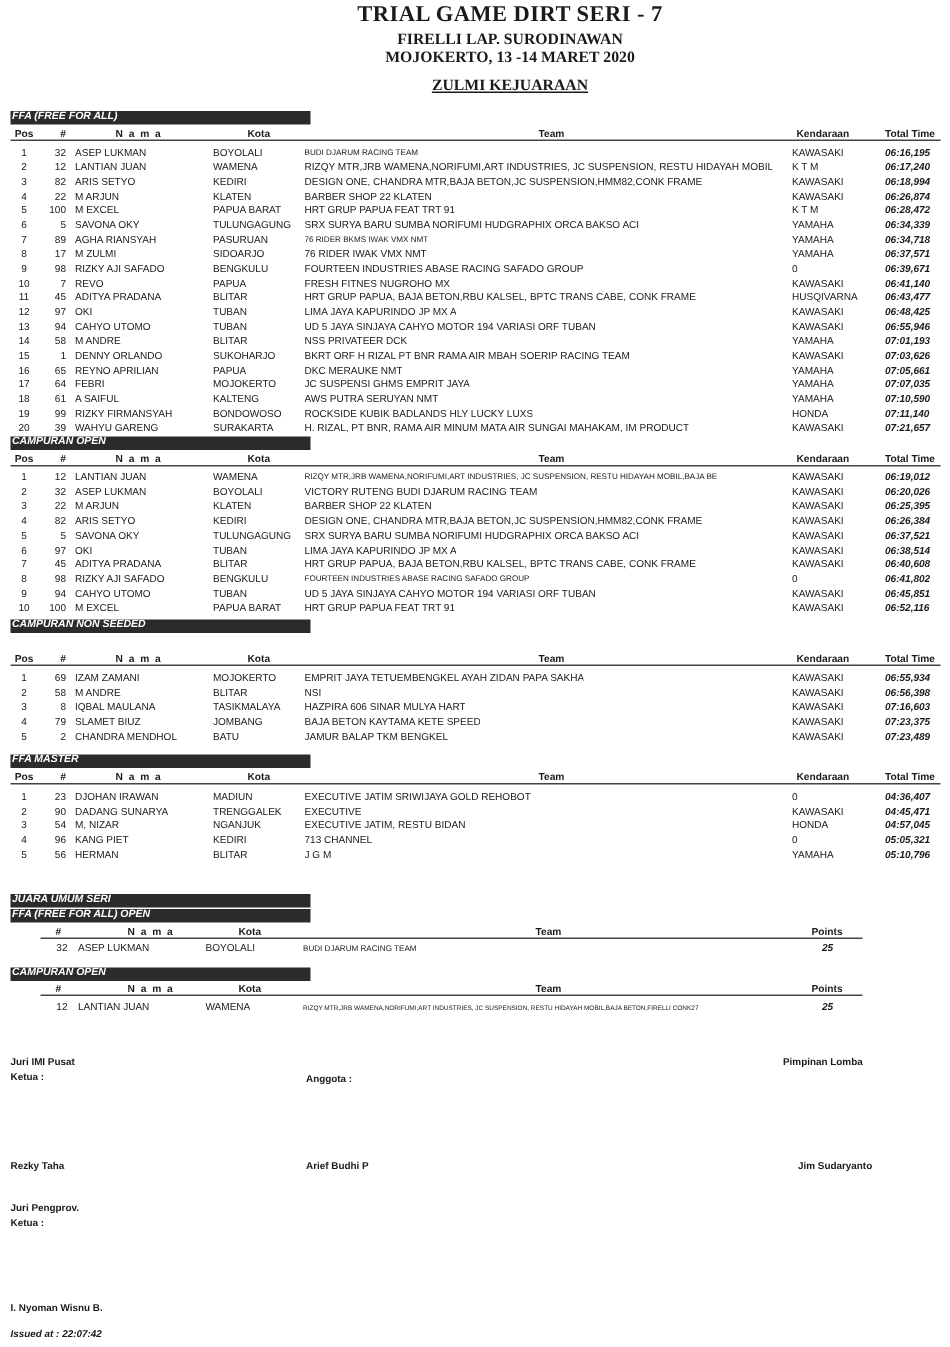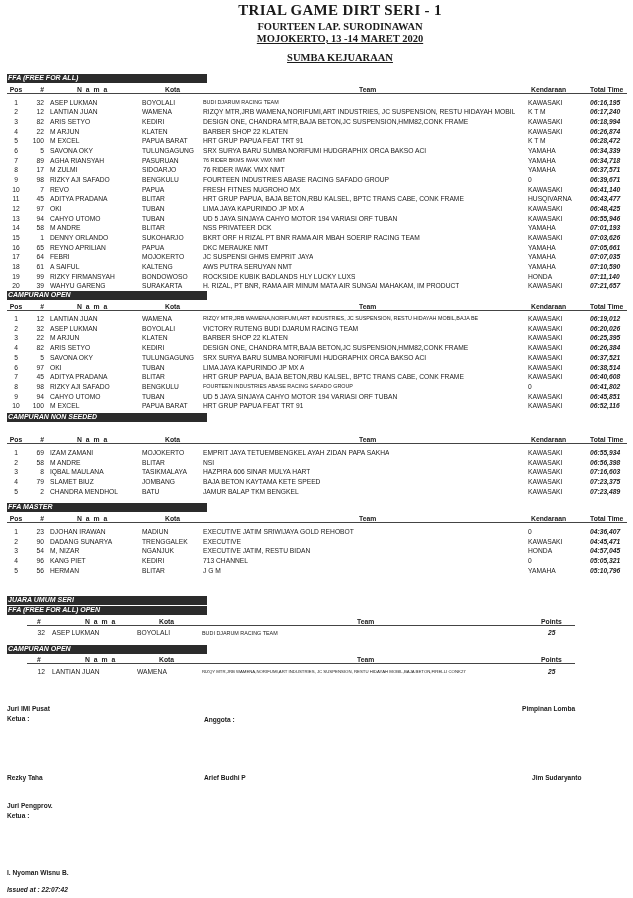--- a/index.html
+++ b/index.html
@@ -4,21 +4,21 @@
 <style>
   * { box-sizing: border-box; margin: 0; padding: 0; }
   html, body { width: 633px; height: 898px; background: #ffffff; overflow: hidden; }
   body { position: relative; font-family: "Liberation Sans", sans-serif; color: #1a1a1a; font-size: 6.6px; }
 
   .header { position: absolute; left: 0; top: 0; width: 633px; height: 70px; }
   .logo { position: absolute; left: 8px; top: 4px; width: 100px; height: 64px; }
   .titles { position: absolute; left: 150px; top: 0; width: 380px; text-align: center; font-family: "Liberation Serif", serif; font-weight: bold; color: #1a1a1a; }
   .t1 { font-size: 15px; margin-top: 2px; letter-spacing: 0.3px; }
   .t2 { font-size: 10.5px; margin-top: 2px; }
-  .t3 { font-size: 10.5px; margin-top: 1px; text-decoration: underline; }
+  .t3 { font-size: 10.5px; margin-top: 1px; }
   .t4 { font-size: 10.5px; margin-top: 8px; text-decoration: underline; }
 
   .sec-bar { position: absolute; left: 7px; width: 200px; height: 8.5px; background: #2b2b2b; color: #fff; font-weight: bold; font-style: italic; font-size: 7px; line-height: 8.5px; padding-left: 1px; }
 
   .thead { position: absolute; left: 7px; width: 620px; height: 9px; border-bottom: 1px solid #444; font-weight: bold; font-size: 6.8px; }
   .thead span, .row span { position: absolute; white-space: nowrap; top: 0; }
   .row { position: absolute; left: 7px; width: 620px; height: 9.7px; font-size: 6.7px; line-height: 9.7px; }
   .thead span { line-height: 9px; }
 
   .c-pos { left: 2px; width: 14px; text-align: center; }
@@ -53,24 +53,24 @@
   .ph-pts { left: 514px; }
 
   .sig { position: absolute; font-size: 6.6px; font-weight: bold; white-space: nowrap; }
   .issued { font-style: italic; }
 </style>
 </head>
 <body>
 
 <div class="header">
   <div class="titles">
-    <div class="t1">TRIAL GAME DIRT SERI - 1</div>
-    <div class="t2">FOURTEEN  LAP. SURODINAWAN</div>
+    <div class="t1">TRIAL GAME DIRT SERI - 7</div>
+    <div class="t2">FIRELLI  LAP. SURODINAWAN</div>
     <div class="t3">MOJOKERTO,  13 -14 MARET 2020</div>
-    <div class="t4">SUMBA KEJUARAAN</div>
+    <div class="t4">ZULMI KEJUARAAN</div>
   </div>
 </div>
 
 <div id="results">
     <div class="sec-bar" style="top: 74px;">FFA (FREE FOR ALL)</div>
     <div class="thead" style="top: 85px;">
       <span class="c-pos">Pos</span>
       <span class="c-num">#</span>
       <span class="h-nama">N a m a</span>
       <span class="h-kota">Kota</span>

